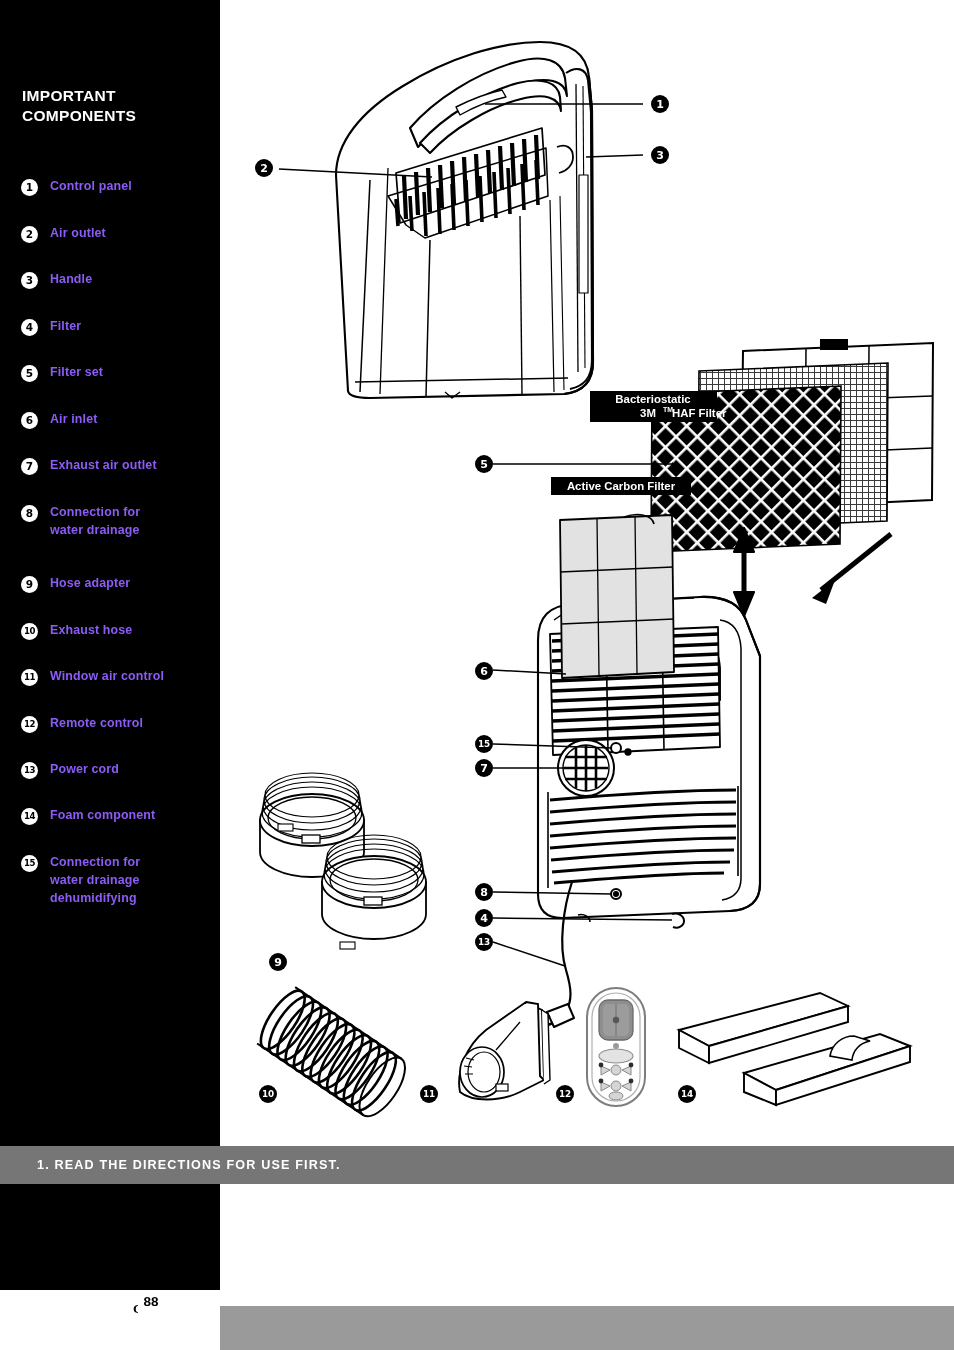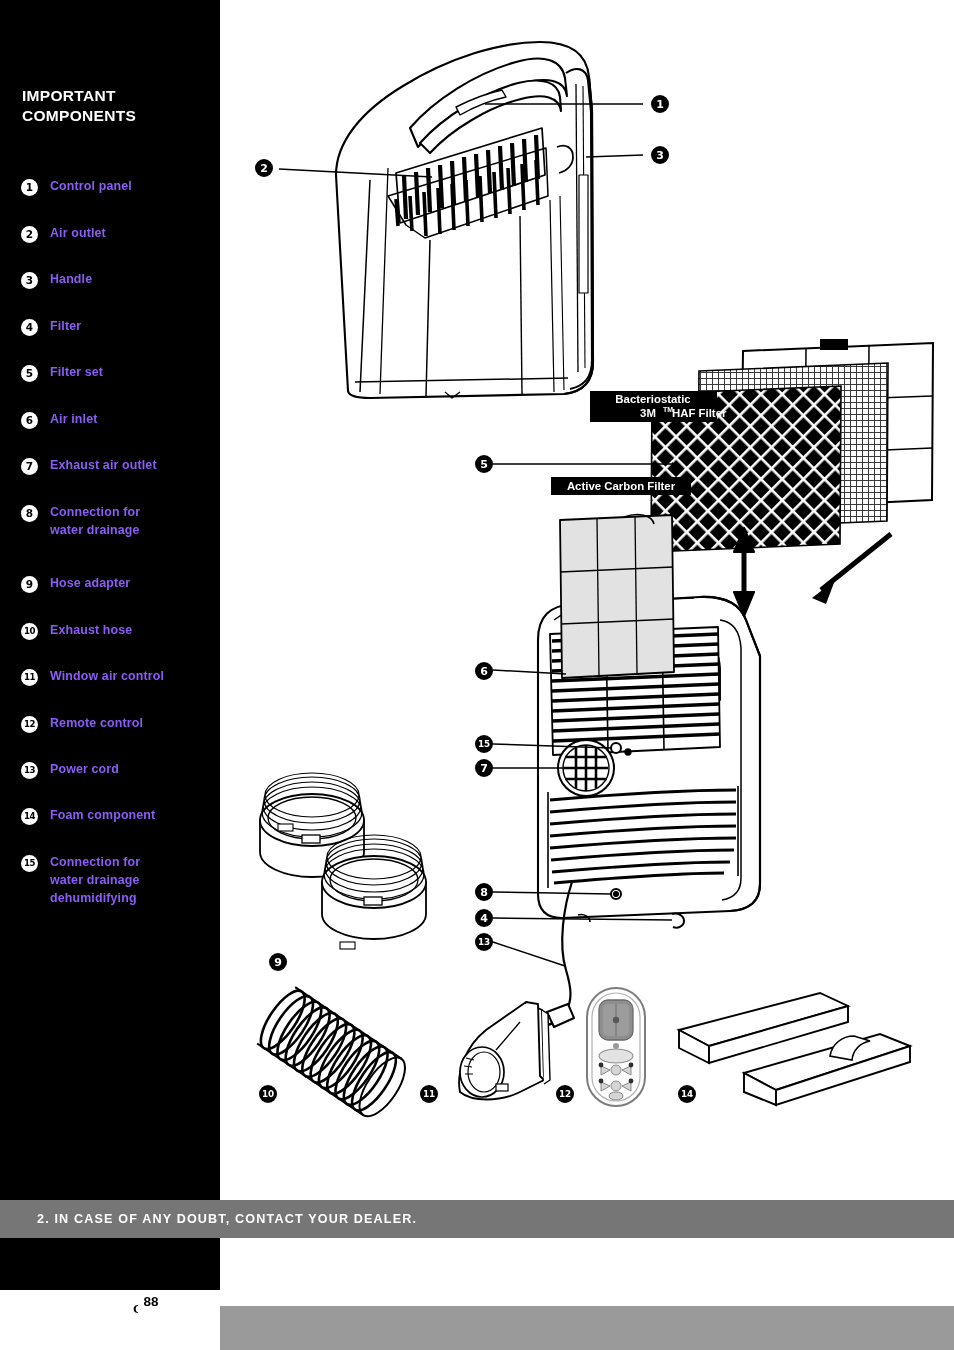--- a/index.html
+++ b/index.html
@@ -550,22 +550,22 @@
             <text class="cnum sm" x="467" y="1097" text-anchor="middle">14</text>
           </g>
       <g>
             <circle cx="264" cy="744" r="9" fill="#000"></circle>
             <text class="cnum sm" x="264" y="747" text-anchor="middle">15</text>
           </g>
     </g>
   </svg>
   </div>
 
-  <div class="banner" id="banner-2">
-    <div class="banner-text">2. IN CASE OF ANY DOUBT, CONTACT YOUR DEALER.</div>
+  <div class="banner" id="banner-1">
+    <div class="banner-text">1. READ THE DIRECTIONS FOR USE FIRST.</div>
   </div>
 
   <div id="footer-strip"></div>
   <div id="gb-badge">GB</div>
   <div id="page-num-strip">
     <div id="page-num">88</div>
   </div>
 
 </div>
 

